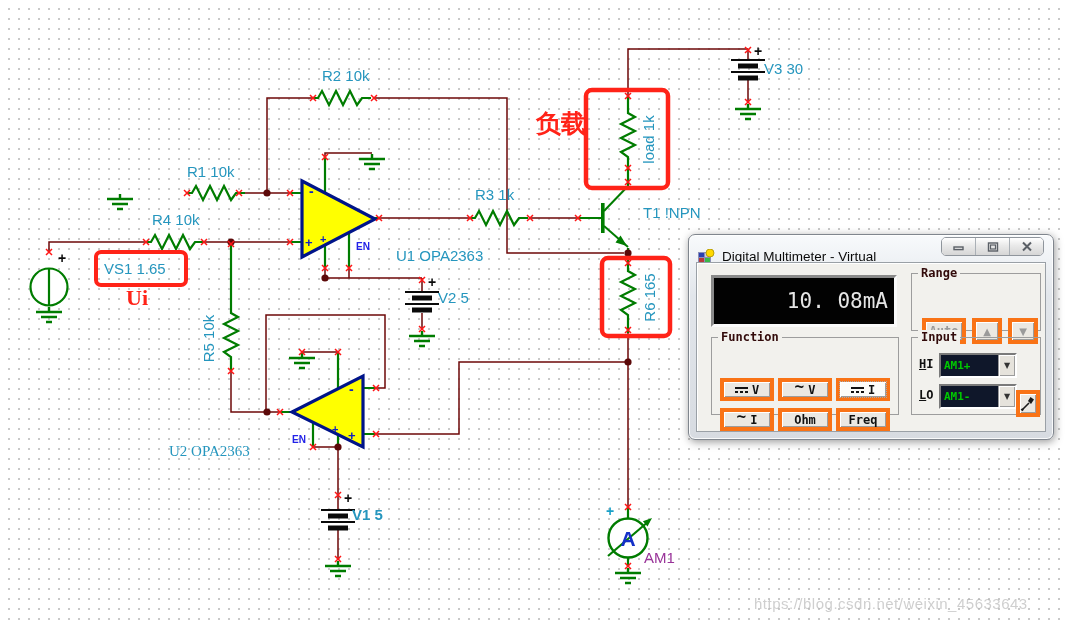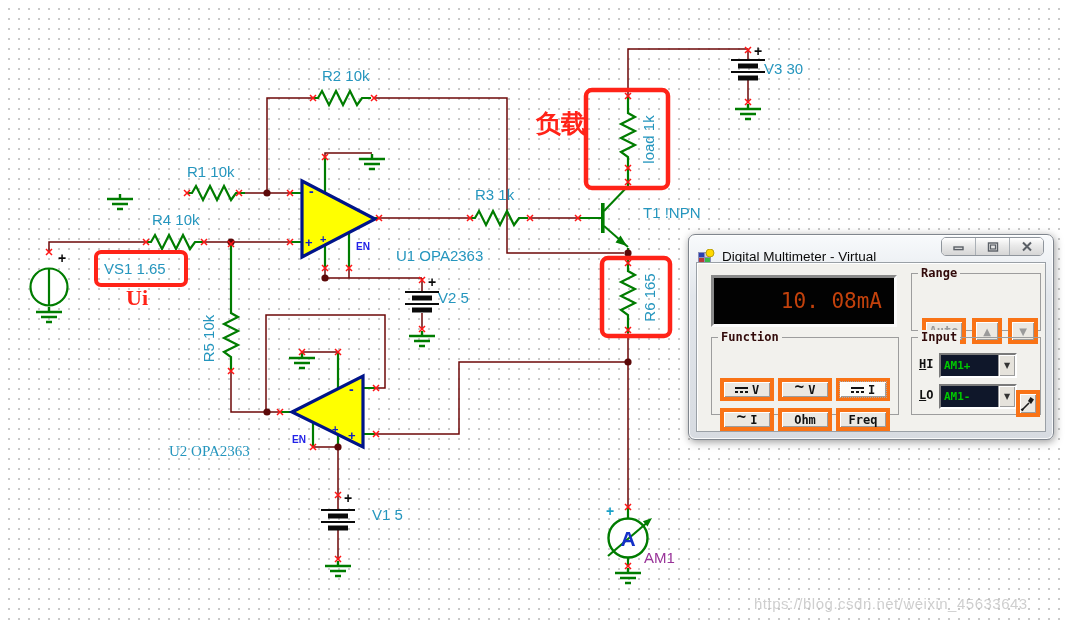--- a/index.html
+++ b/index.html
@@ -26,21 +26,21 @@
   .titlebar{position:absolute;left:0;top:0;right:0;height:43px;display:flex;align-items:center;}
   .title-ico{margin-left:9px;width:17px;height:16px;}
   .title-txt{margin-left:7px;font-size:13.5px;color:#0a0a0a;}
   .winbtns{position:absolute;right:9px;top:2px;display:flex;border:1px solid #8f959c;border-radius:5px;overflow:hidden;background:#fff;}
   .winbtn{width:33px;height:17px;display:flex;align-items:center;justify-content:center;background:linear-gradient(#ffffff,#e9e9e9 45%,#d6d6d6);border-right:1px solid #aab0b6;}
   .winbtn:last-child{border-right:none;}
   .panel{position:absolute;left:7px;right:7px;top:27px;bottom:7px;background:#f2f1ed;border:1px solid #9aa0a6;box-shadow:inset 1px 1px 0 #ffffff;}
   .lcd{position:absolute;left:14px;top:12px;width:186px;height:52px;background:#020202;
     border:3px solid;border-color:#8a8a8a #fafafa #fafafa #8a8a8a;box-sizing:border-box;
     display:flex;align-items:center;justify-content:flex-end;}
-  .lcd span{font-family:"DejaVu Sans Mono",monospace;font-size:21px;color:#c2410c;padding-right:12px;}
+  .lcd span{font-family:"DejaVu Sans Mono",monospace;font-size:21px;color:#e5e5e5;padding-right:6px;}
   .grp{position:absolute;border:1px solid #9d9d9d;}
   .grp>.legend{position:absolute;top:-8px;left:6px;background:#f2f1ed;padding:0 3px;font-family:"DejaVu Sans Mono",monospace;font-weight:bold;font-size:12px;color:#320a0a;}
   .grp-range{left:214px;top:10px;width:128px;height:56px;}
   .grp-func{left:14px;top:74px;width:186px;height:76px;}
   .grp-input{left:214px;top:74px;width:128px;height:76px;}
   .btn3d{position:absolute;background:#ebe8e2;border:4px solid #f97316;box-sizing:border-box;
     box-shadow:inset 1px 1px 0 #ffffff, inset -1px -1px 0 #9c9c9c;
     display:flex;align-items:center;justify-content:center;gap:4px;
     font-family:"DejaVu Sans Mono",monospace;font-weight:bold;font-size:12px;color:#111;margin-top:24px;}
   .btn3d.sel{background:#fcfcf9;box-shadow:inset 1px 1px 0 #ffffff, inset -1px -1px 0 #9c9c9c, inset 0 0 0 3px rgba(180,180,180,.0);outline:1px dotted #aaa;outline-offset:-4px;}
@@ -224,21 +224,21 @@
     </g>
   </svg>
 
   <div class="lbl" style="left:322px;top:67px;">R2 10k</div>
   <div class="lbl" style="left:187px;top:163px;">R1 10k</div>
   <div class="lbl" style="left:152px;top:211px;">R4 10k</div>
   <div class="lbl" style="left:475px;top:186px;">R3 1k</div>
   <div class="lbl" style="left:643px;top:204px;">T1 !NPN</div>
   <div class="lbl" style="left:764px;top:60px;">V3 30</div>
   <div class="lbl" style="left:438px;top:289px;">V2 5</div>
-  <div class="lbl" style="left:372px;top:506px;">V1 5</div>
+  <div class="lbl" style="left:352px;top:506px;font-weight:bold;">V1 5</div>
   <div class="lbl" style="left:396px;top:247px;">U1 OPA2363</div>
   <div class="lbl" style="left:169px;top:443px;font-family:Liberation Serif, serif;">U2 OPA2363</div>
   <div class="lbl rot" style="left:177px;top:330px;">R5 10k</div>
   <div class="lbl rot" style="left:617px;top:131px;">load 1k</div>
   <div class="lbl rot" style="left:618px;top:289px;">R6 165</div>
   <div class="lbl purple" style="left:644px;top:549px;">AM1</div>
 
   <div class="vs1box">
     <span class="lbl" style="position:static;">VS1 1.65</span>
   </div>

